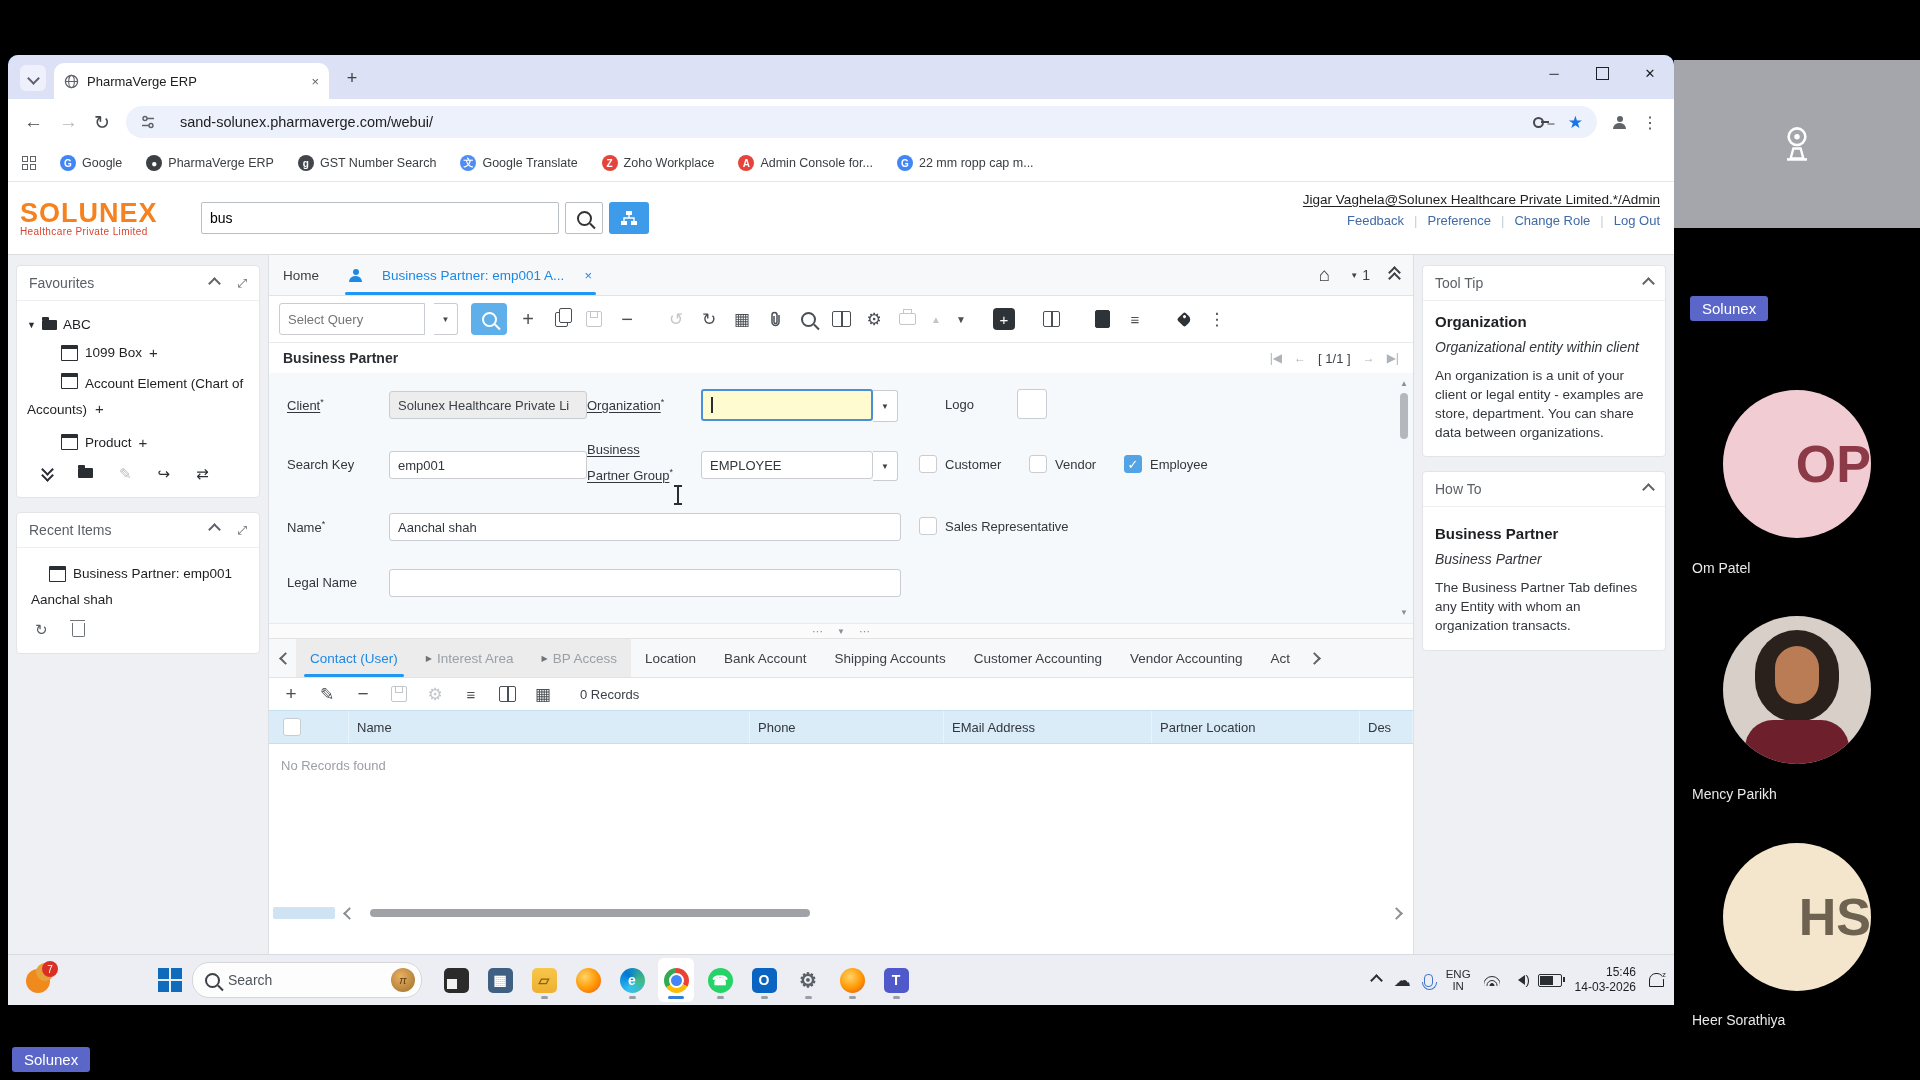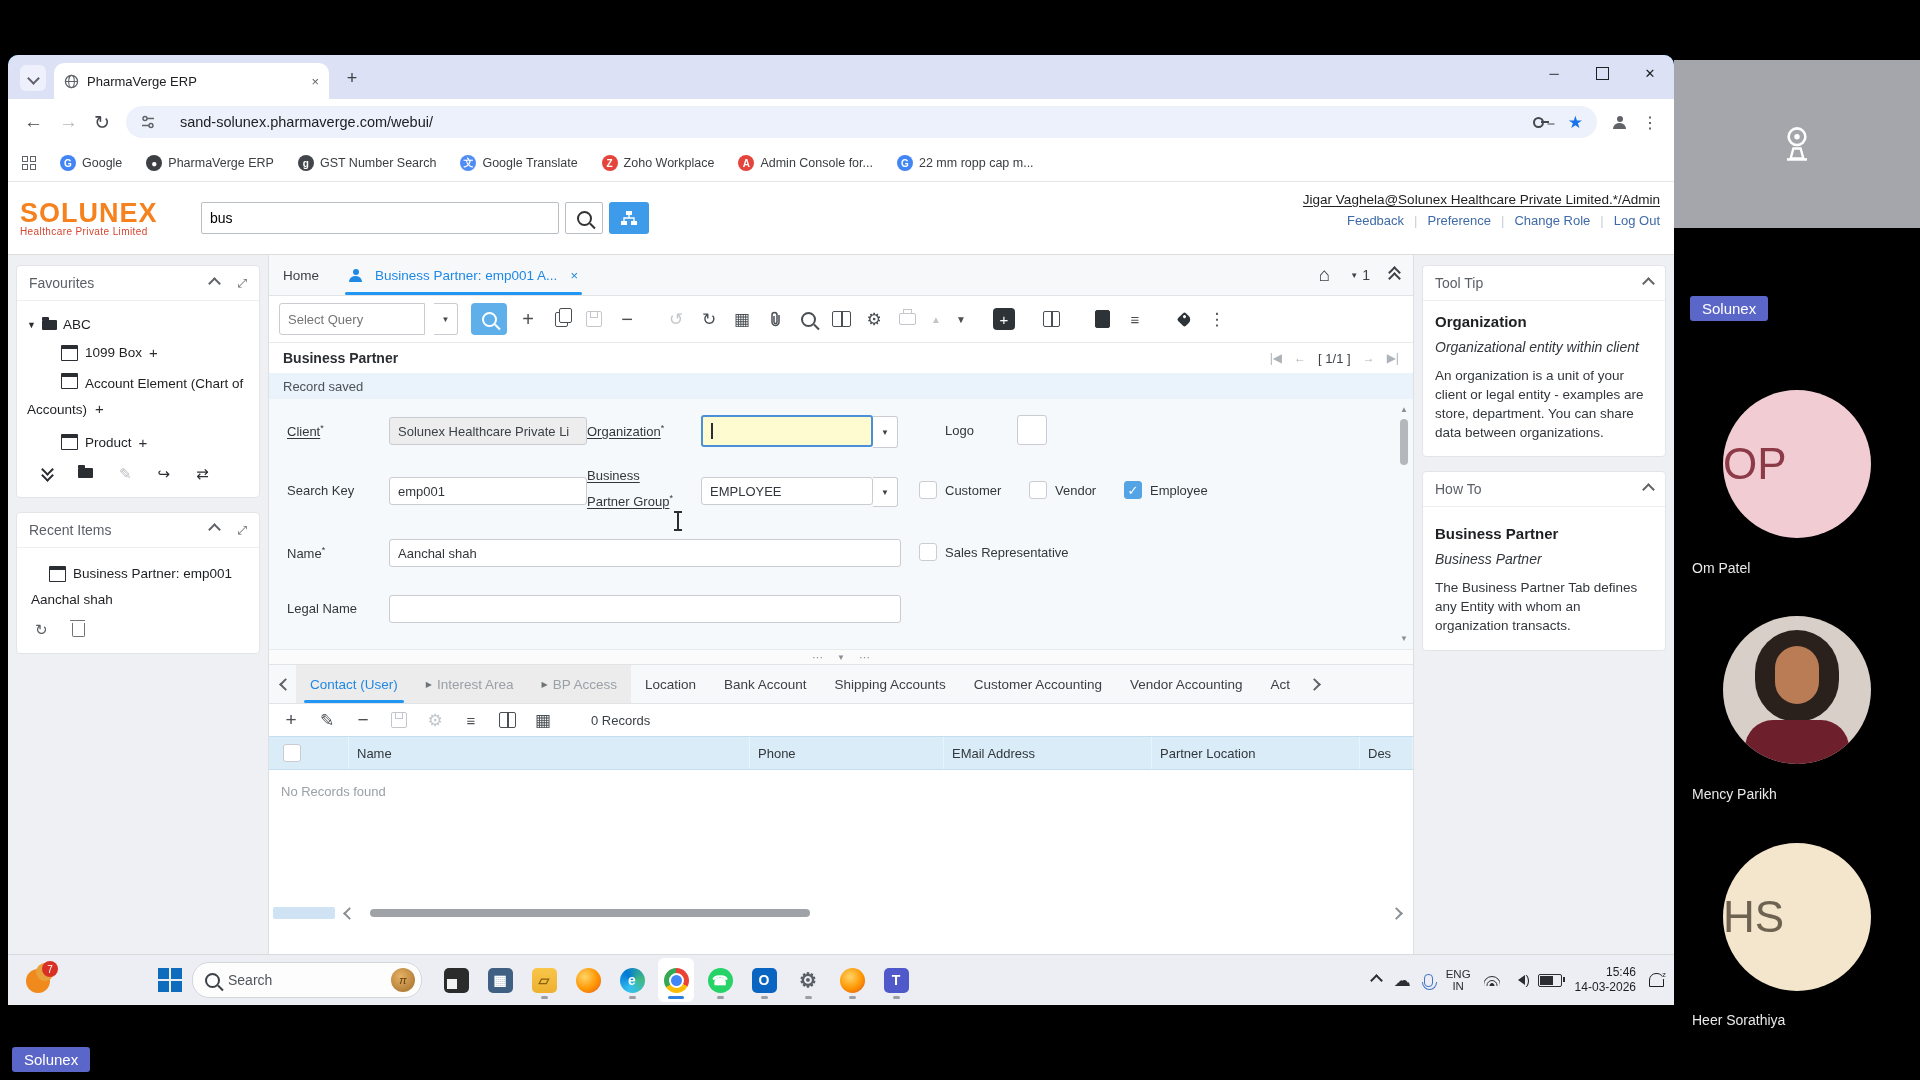--- a/index.html
+++ b/index.html
@@ -48,21 +48,21 @@
   .treerow{display:flex;align-items:center;gap:7px;font-size:13.5px;color:#1d1f22;padding:6px 0}
   .wicon{width:15px;height:11px;border:1.5px solid #2a2d31;border-top-width:4px;border-radius:1px;flex:none}
   .plus{color:#2a2d31;font-size:15px}
   .folder{width:15px;height:10px;background:#2a2d31;border-radius:1px;position:relative;flex:none}
   .folder::before{content:"";position:absolute;top:-3px;left:0;width:7px;height:3px;background:#2a2d31;border-radius:1px 1px 0 0}
   .sideicons{display:flex;gap:26px;padding:8px 12px 10px 16px;color:#2a2d31;font-size:15px}
   .main{width:1146px;background:#fff;border-left:1px solid #dcdfe3;border-right:1px solid #dcdfe3;display:flex;flex-direction:column;box-sizing:border-box}
   
   .dtabs{height:40px;background:#f7f8f9;border-bottom:1px solid #e1e3e6;display:flex;align-items:center;padding:0 14px;gap:26px;position:relative}
   .dtab-home{font-size:13.5px;color:#3c4147}
-  .dtab-act{display:flex;align-items:center;gap:13px;height:100%;position:relative;padding:0 4px}
+  .dtab-act{display:flex;align-items:center;gap:20px;height:100%;position:relative;padding:0 4px}
   .dtab-act .lbl{font-size:13.5px;color:#1e88e5}
   .dtab-act .ul{position:absolute;left:0;right:0;bottom:0;height:3px;background:#2196f3;border-radius:2px}
   .dctr{position:absolute;right:14px;display:flex;align-items:center;gap:20px;color:#3c4147}
   
   .tbar{height:46px;background:#fff;border-bottom:1px solid #e8eaec;display:flex;align-items:center;padding:0 10px;gap:9px}
   .selq{width:128px;height:30px;border:1px solid #c9ccd1;border-radius:3px 0 0 3px;font-size:13px;color:#9aa0a6;padding:0 8px;font-family:Liberation Sans, sans-serif}
   .selqdd{width:24px;height:32px;border:1px solid #c9ccd1;border-left:none;border-radius:0 3px 3px 0;background:#fff;font-size:8px;color:#44484d}
   .findbtn{width:36px;height:32px;background:#5fb0ea;border:none;border-radius:4px;color:#fff;margin-left:4px}
   .ti{width:24px;height:26px;display:flex;align-items:center;justify-content:center;color:#4a4f54;font-size:17px}
   .ti.dis{color:#c3c7cb}
@@ -169,21 +169,21 @@
   .mic{width:7px;height:11px;border:1.5px solid #3f74c9;border-radius:4px;position:relative;display:inline-block}
   .mic::after{content:"";position:absolute;left:-3px;bottom:-4px;width:13px;height:7px;border:1.5px solid #3f74c9;border-top:none;border-radius:0 0 8px 8px}
   .bell{width:13px;height:12px;border:1.5px solid #1d1f22;border-radius:7px 7px 0 0;position:relative;display:inline-block}
   .bell::after{content:"z";position:absolute;right:-3px;top:-4px;font-size:8px;background:#eceef3}
   .trash{width:11px;height:13px;border:1.5px solid #6f7479;border-top:none;border-radius:0 0 2px 2px;position:relative;display:inline-block}
   .trash::before{content:"";position:absolute;top:-3px;left:-3px;width:15px;height:1.5px;background:#6f7479}
   
   .strip{position:absolute;left:1674px;top:0;width:246px;height:1080px;background:#000}
   .camtile{position:absolute;top:60px;left:0;width:246px;height:168px;background:#a5a6ab;display:flex;align-items:center;justify-content:center}
   .chip{position:absolute;background:#5b66c9;color:#fff;font-size:15px;padding:4px 12px;border-radius:3px}
-  .avatar{position:absolute;left:49px;width:148px;height:148px;border-radius:50%;display:flex;align-items:center;justify-content:flex-start;font-size:44px;font-weight:normal}
+  .avatar{position:absolute;left:49px;width:148px;height:148px;border-radius:50%;display:flex;align-items:center;justify-content:flex-end;font-size:52px;font-weight:bold}
   .pname{position:absolute;left:18px;color:#e9e9e9;font-size:14px}
   .photo{overflow:hidden;background:#d8cfc8;position:relative}
   .ph-hair{position:absolute;top:14px;left:32px;width:84px;height:92px;border-radius:42px;background:#2a211c}
   .ph-face{position:absolute;top:30px;left:52px;width:44px;height:58px;border-radius:22px;background:#b97c55}
   .ph-body{position:absolute;bottom:-12px;left:22px;width:104px;height:56px;border-radius:28px 28px 0 0;background:#6d1f2c}
   .u{ text-decoration:underline;text-underline-offset:2px}
   sup{font-size:9px}
 </style>
 </head>
 <body>
@@ -442,23 +442,20 @@
         <span class="tt">Business Partner</span>
         <div class="recnav">
           <span>|◀</span>
           <span>←</span>
           <span class="pg">[ 1/1 ]</span>
           <span>→</span>
           <span>▶|</span>
         </div>
       </div>
 
-      <div class="status">
-          <span>Record saved</span>
-        </div>
 
       <div class="form">
 
         <div class="flab" style="left:18px;top:24px;width:94px"><u>Client</u><sup>*</sup></div>
         <div class="finp ro" style="left:120px;top:18px;width:198px">Solunex Healthcare Private Li</div>
         <div class="flab" style="left:318px;top:24px;width:106px"><u>Organization</u><sup>*</sup></div>
         <div class="finp" style="left:432px;top:16px;width:172px;height:32px;background:#fdfbcf;border:2px solid #4a90d9">
             <span style="display:inline-block;width:1.5px;height:16px;background:#2a2d31"></span>
           </div>
         <div class="ddbtn" style="left:604px;top:17px">▼</div>
@@ -548,21 +545,21 @@
         <span class="ti" style="font-size:19px">−</span>
         <span class="ti dis">
             <span class="floppyi"></span>
           </span>
         <span class="ti dis">⚙</span>
         <span class="ti" style="font-size:15px">≡</span>
         <span class="ti">
             <span class="coli"></span>
           </span>
         <span class="ti">▦</span>
-        <span style="margin-left:24px">0 Records</span>
+        <span style="margin-left:13px">0 Records</span>
       </div>
 
       <div class="ghead">
         <div class="gc" style="width:80px;justify-content:flex-start;padding-left:14px">
             <span class="cb" style="background:#fff"></span>
           </div>
         <div class="gc" style="width:401px">Name</div>
         <div class="gc" style="width:194px">Phone</div>
         <div class="gc" style="width:208px">EMail Address</div>
         <div class="gc" style="width:208px">Partner Location</div>

